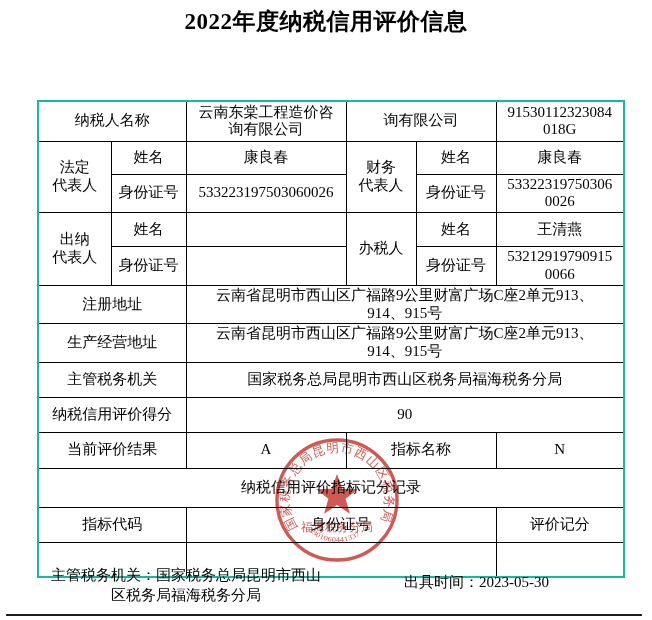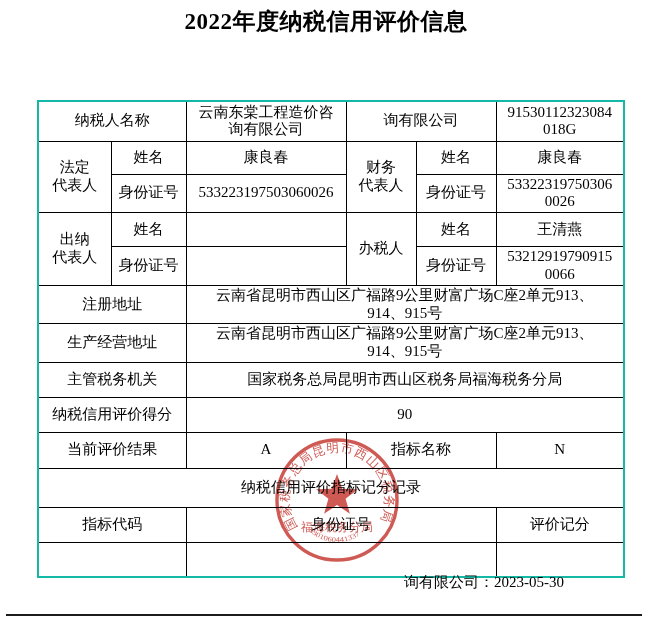--- a/index.html
+++ b/index.html
@@ -147,20 +147,22 @@
     <path d="M70,44 L75.3,58.7 90.9,59.2 78.6,68.8 82.9,83.8 70,75 57.1,83.8 61.4,68.8 49.1,59.2 64.7,58.7 Z" fill="#c4352e"></path>
     <text font-size="12.6" fill="#c4352e" letter-spacing="1">
       <textPath href="#ringPath" startOffset="0" textLength="202" lengthAdjust="spacingAndGlyphs">国家税务总局昆明市西山区税务局</textPath>
     </text>
     <text x="70" y="101" text-anchor="middle" font-size="12" fill="#c4352e">福海税务分局</text>
     <text font-size="7" fill="#c4352e">
       <textPath href="#codePath" startOffset="2" textLength="56" lengthAdjust="spacingAndGlyphs">5301060441337</textPath>
     </text>
   </svg>
 
+  <div class="footer-authority">主管税务机关：国家税务总局昆明市西山
+区税务局福海税务分局</div>
 
   <div class="footer-issued">
-    <span>询有限公司：</span><span>2023-05-30</span>
+    <span>出具时间：</span><span>2023-05-30</span>
   </div>
 
   <div class="bottom-rule"></div>
 
 </div>
 
 </body></html>

